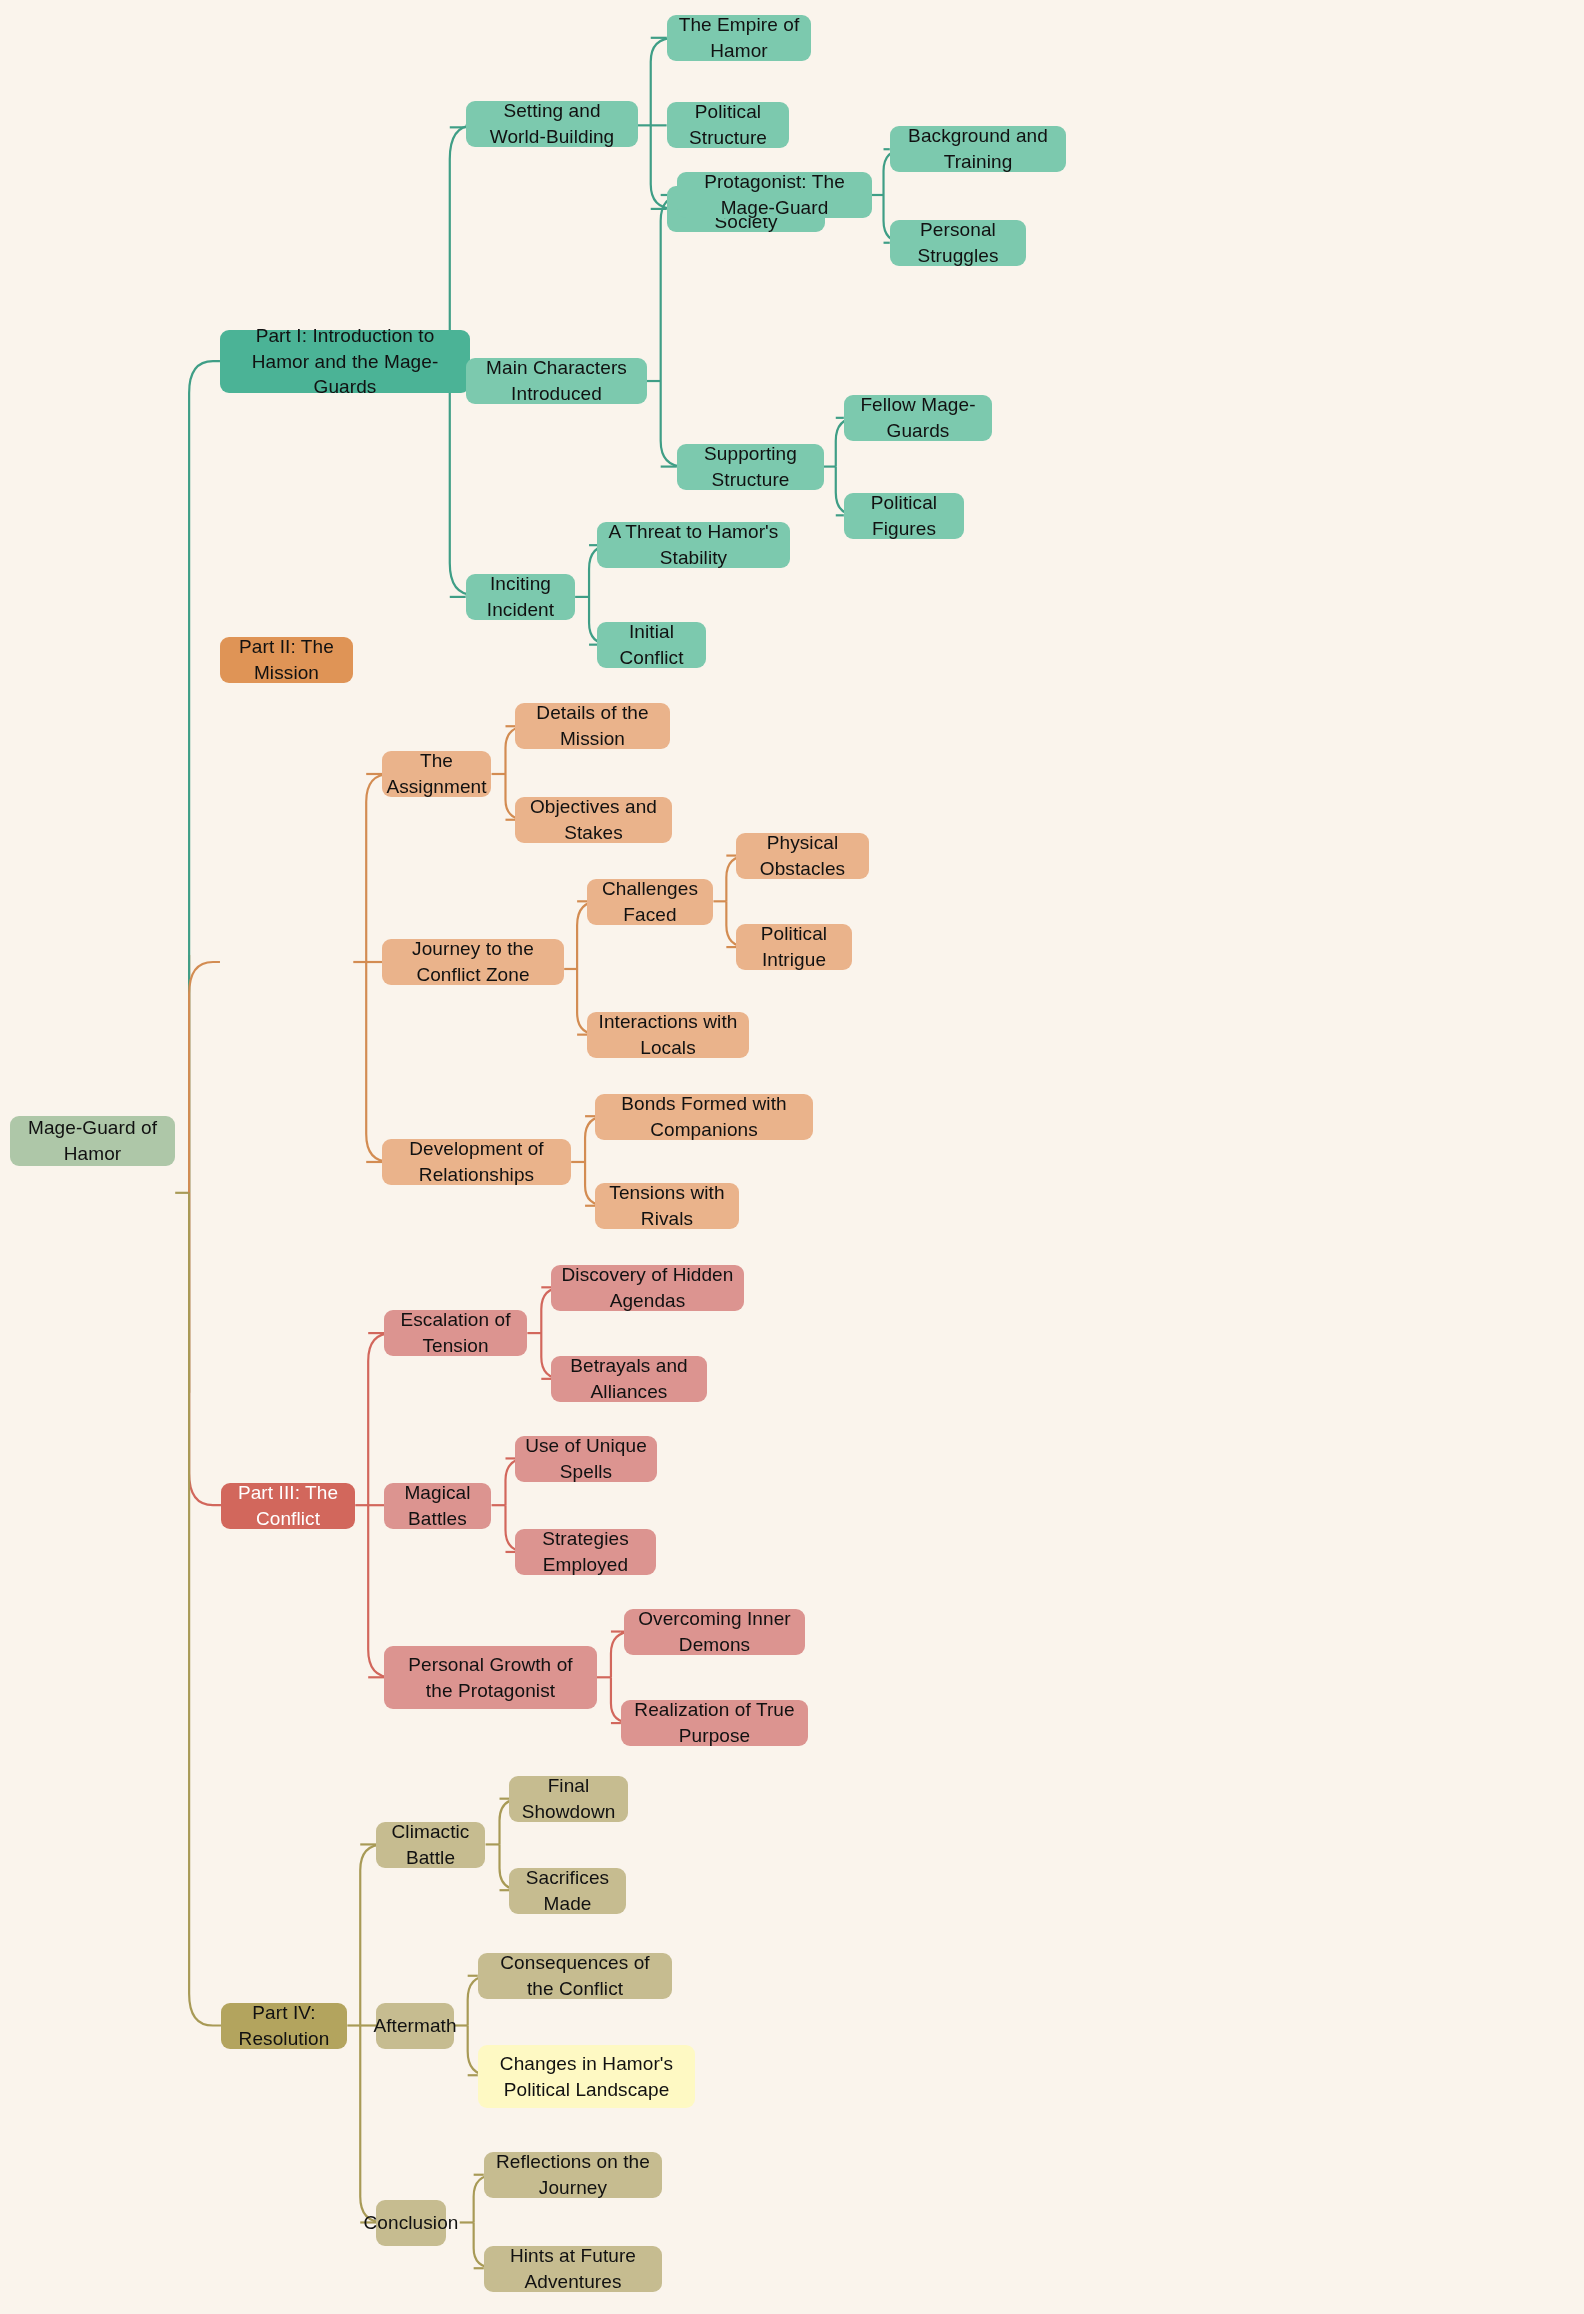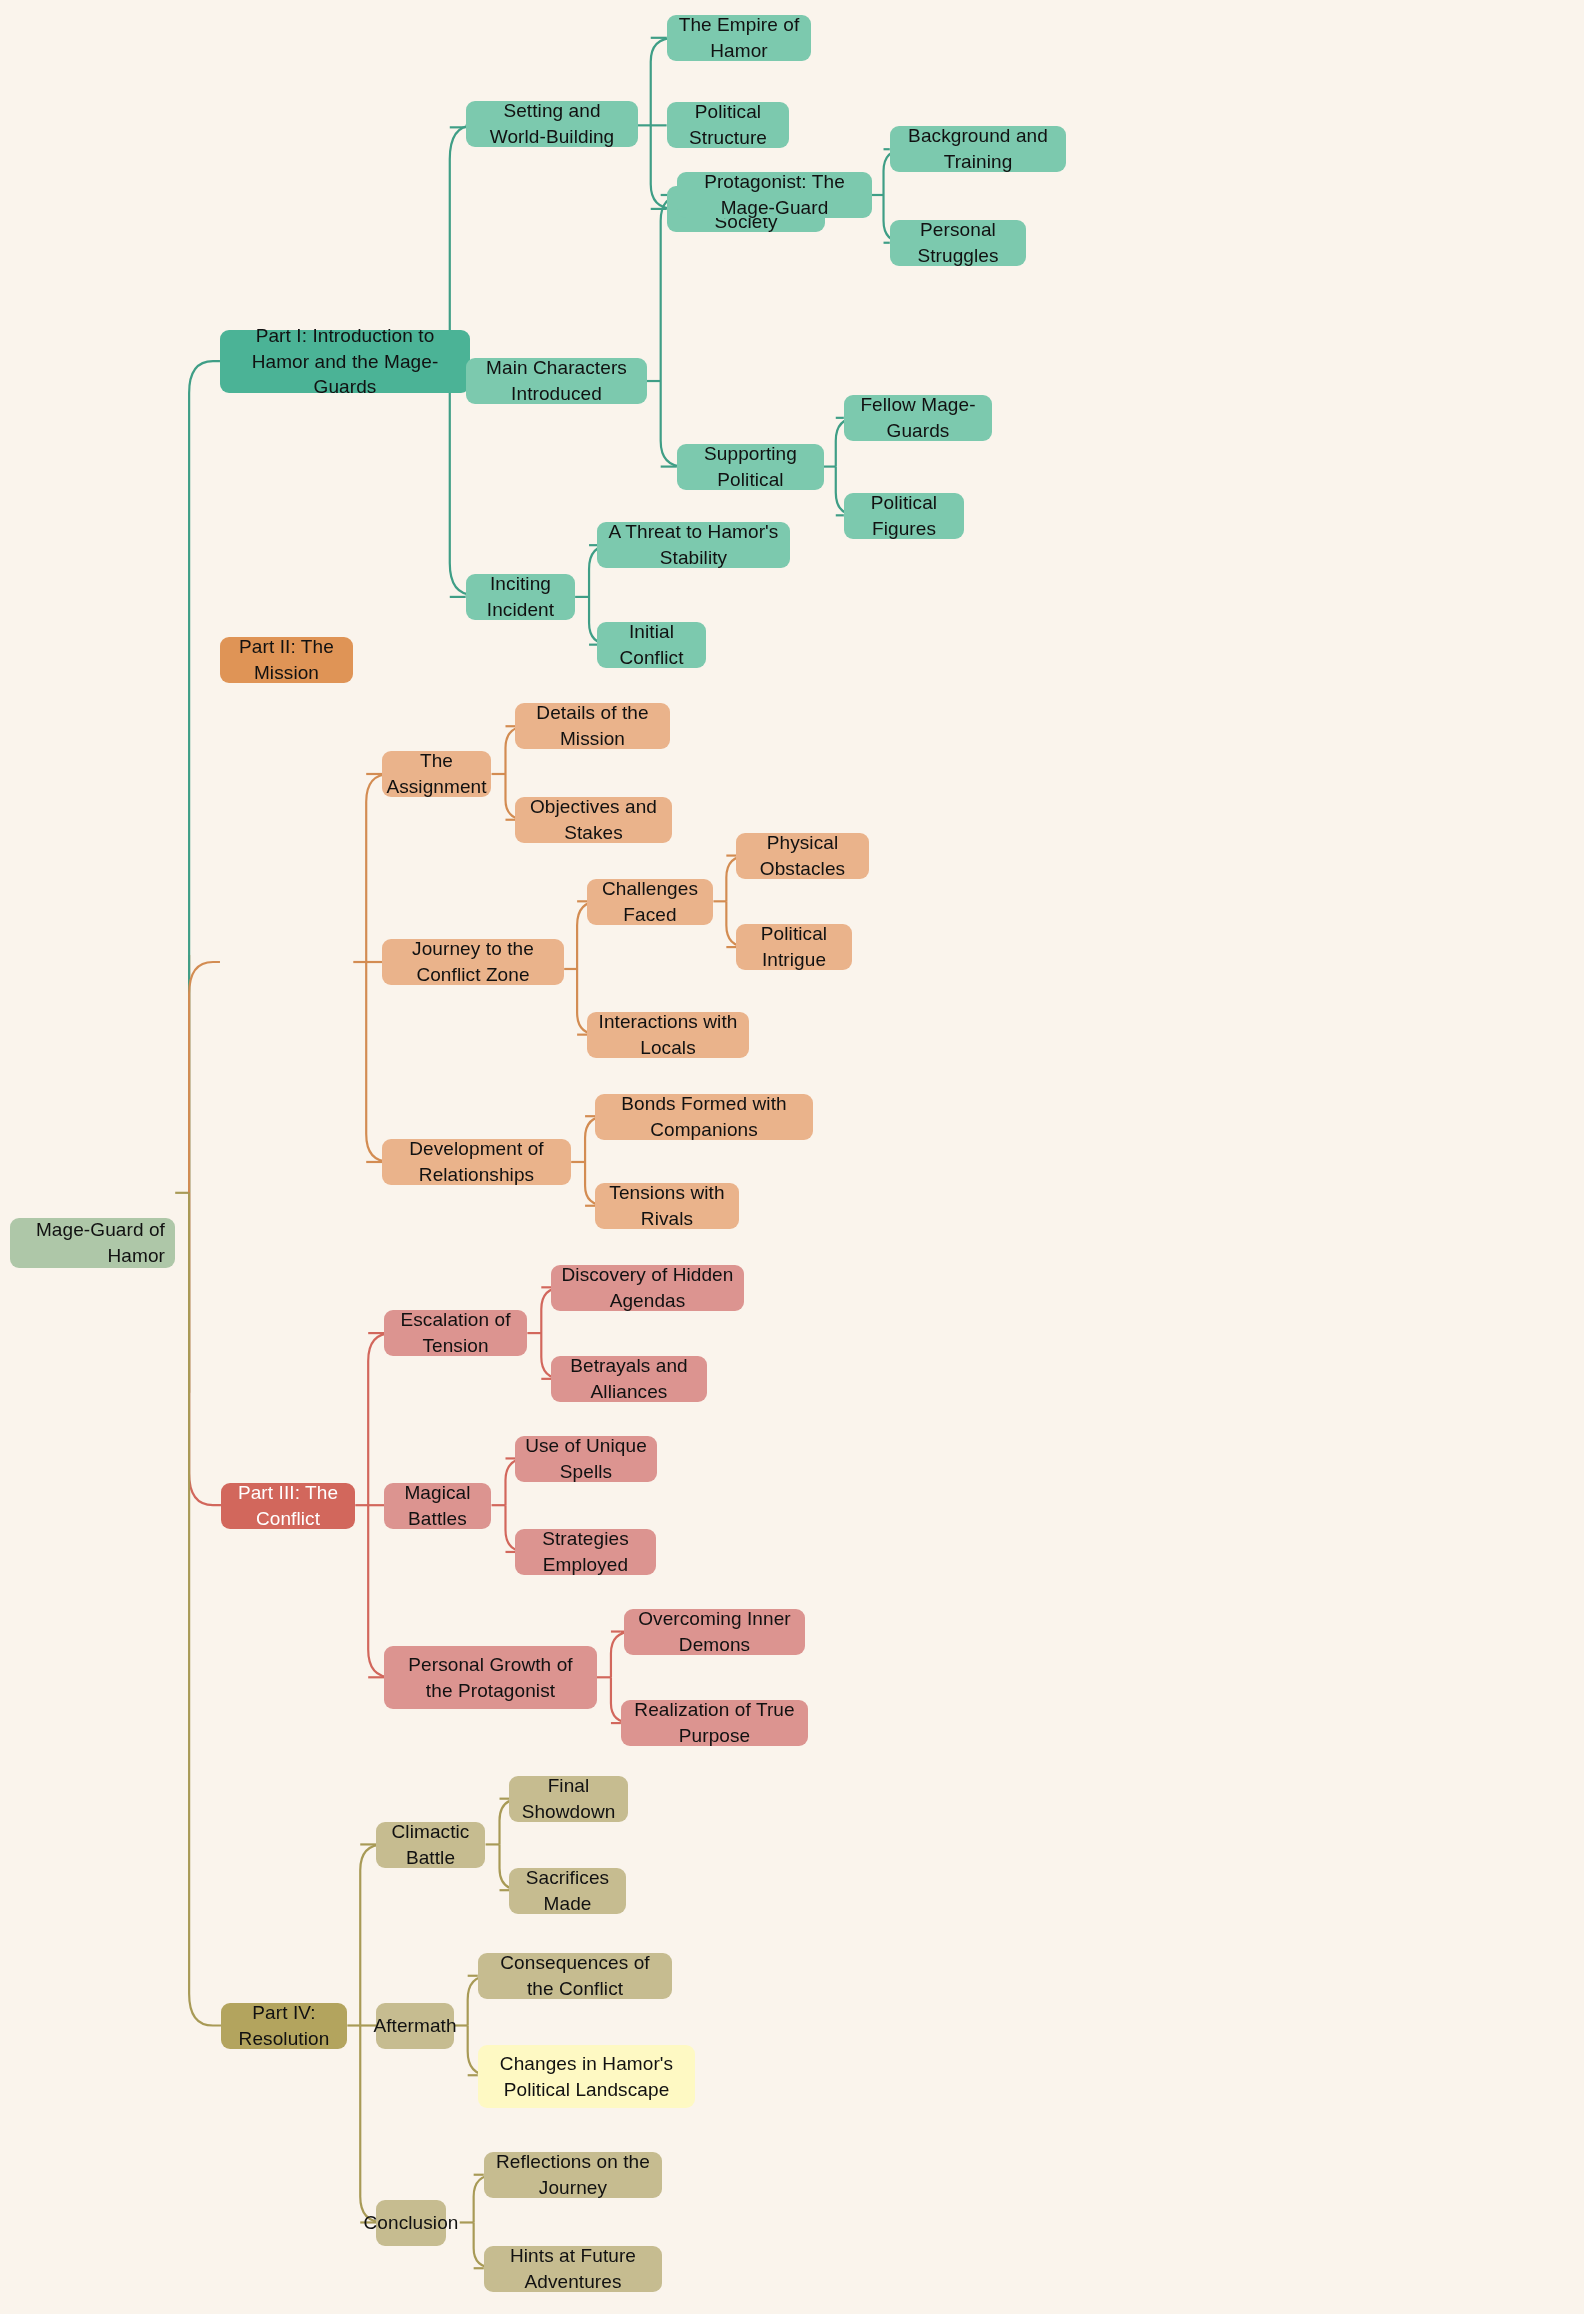--- a/index.html
+++ b/index.html
@@ -162,34 +162,34 @@
 
       <path d="M462 2234 L476 2234" stroke="#a89a56"></path>
       <path d="M476 2234 L476 2208 Q476 2186 498 2186 L486 2186" stroke="#a89a56"></path>
       <path d="M476 2186 L486 2186" stroke="#a89a56"></path>
       <path d="M476 2234 L476 2260 Q476 2280 498 2280 L486 2280" stroke="#a89a56"></path>
       <path d="M476 2280 L486 2280" stroke="#a89a56"></path>
 
     </g>
   </svg>
 
-  <div class="node" style="left:10px;top:1218px;width:165px;height:50px;background:#aec7a8;text-align:right;">Mage-Guard of Hamor</div>
+  <div class="node" style="left:10px;top:1116px;width:165px;height:50px;background:#aec7a8;">Mage-Guard of Hamor</div>
 
   <div class="node" style="left:220px;top:330px;width:250px;height:63px;background:#4bb396;">Part I: Introduction to Hamor and the Mage-Guards</div>
 
   <div class="node" style="left:466px;top:101px;width:172px;height:46px;background:#7cc9ae;">Setting and World-Building</div>
   <div class="node" style="left:667px;top:15px;width:144px;height:46px;background:#7cc9ae;">The Empire of Hamor</div>
   <div class="node" style="left:667px;top:102px;width:122px;height:46px;background:#7cc9ae;">Political Structure</div>
   <div class="node" style="left:667px;top:186px;width:158px;height:46px;background:#7cc9ae;">Role of Magic in Society</div>
 
   <div class="node" style="left:466px;top:358px;width:181px;height:46px;background:#7cc9ae;">Main Characters Introduced</div>
   <div class="node" style="left:677px;top:172px;width:195px;height:46px;background:#7cc9ae;">Protagonist: The Mage-Guard</div>
   <div class="node" style="left:890px;top:126px;width:176px;height:46px;background:#7cc9ae;">Background and Training</div>
   <div class="node" style="left:890px;top:220px;width:136px;height:46px;background:#7cc9ae;">Personal Struggles</div>
-  <div class="node" style="left:677px;top:444px;width:147px;height:46px;background:#7cc9ae;">Supporting Political</div>
+  <div class="node" style="left:677px;top:444px;width:147px;height:46px;background:#7cc9ae;">Supporting Structure</div>
   <div class="node" style="left:844px;top:395px;width:148px;height:46px;background:#7cc9ae;">Fellow Mage-Guards</div>
   <div class="node" style="left:844px;top:493px;width:120px;height:46px;background:#7cc9ae;">Political Figures</div>
 
   <div class="node" style="left:466px;top:574px;width:109px;height:46px;background:#7cc9ae;">Inciting Incident</div>
   <div class="node" style="left:597px;top:522px;width:193px;height:46px;background:#7cc9ae;">A Threat to Hamor's Stability</div>
   <div class="node" style="left:597px;top:622px;width:109px;height:46px;background:#7cc9ae;">Initial Conflict</div>
 
   <div class="node" style="left:220px;top:637px;width:133px;height:46px;background:#df9456;">Part II: The Mission</div>
 
   <div class="node" style="left:382px;top:751px;width:109px;height:46px;background:#eab38b;">The Assignment</div>

